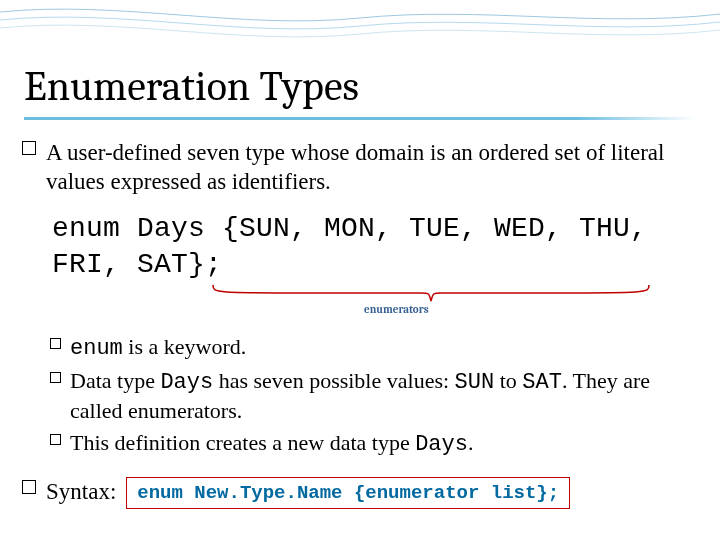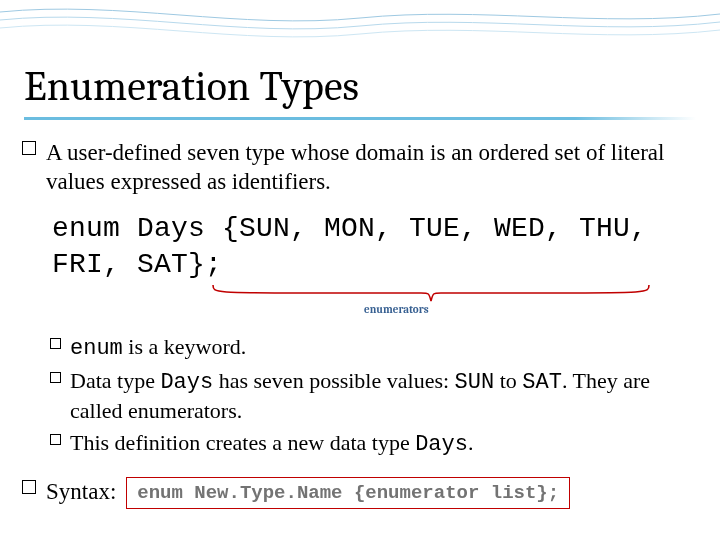--- a/index.html
+++ b/index.html
@@ -12,21 +12,21 @@
   .bullet{position:absolute;left:-24px;top:3px;width:14px;height:14px;border:1.5px solid #000;box-sizing:border-box}
   .sub .bullet{left:-20px;top:5px;width:11px;height:11px}
   .sub{margin-left:24px;font-size:22px}
   .code{font-family:'Courier New',monospace}
   .enum-line{font-family:'Courier New',monospace;font-size:28px;margin:14px 0 2px 6px;letter-spacing:0.2px}
   .brace-wrap{position:relative;height:40px;margin:0 0 8px 0}
   .brace-wrap svg{position:absolute;left:165px;top:-2px}
   .enumerators-label{position:absolute;left:318px;top:18px;color:#365f91;font-family:Cambria,Georgia,serif;font-size:11px;font-weight:700}
   .syntax-row{margin-top:18px;display:flex;align-items:flex-start;gap:10px}
   .syntax-row .lbl{position:relative}
-  .syntax-box{border:1.4px solid #c00000;padding:3px 10px;color:#737373;font-family:'Courier New',monospace;font-size:19px;font-weight:700}
+  .syntax-box{border:1.4px solid #c00000;padding:3px 10px;color:#0369a1;font-family:'Courier New',monospace;font-size:19px;font-weight:700}
 </style>
 </head>
 <body>
 
 <div class="slide">
 
   <svg class="wave-decoration" viewBox="0 0 720 50" preserveAspectRatio="none">
     <path d="M0,12 C120,0 240,30 360,18 C480,6 600,28 720,14" fill="none" stroke="#9ec9e2" stroke-width="1"></path>
     <path d="M0,20 C120,8 240,38 360,26 C480,14 600,36 720,22" fill="none" stroke="#b7d9ec" stroke-width="1"></path>
     <path d="M0,28 C120,16 240,46 360,34 C480,22 600,44 720,30" fill="none" stroke="#cde6f3" stroke-width="1"></path>

